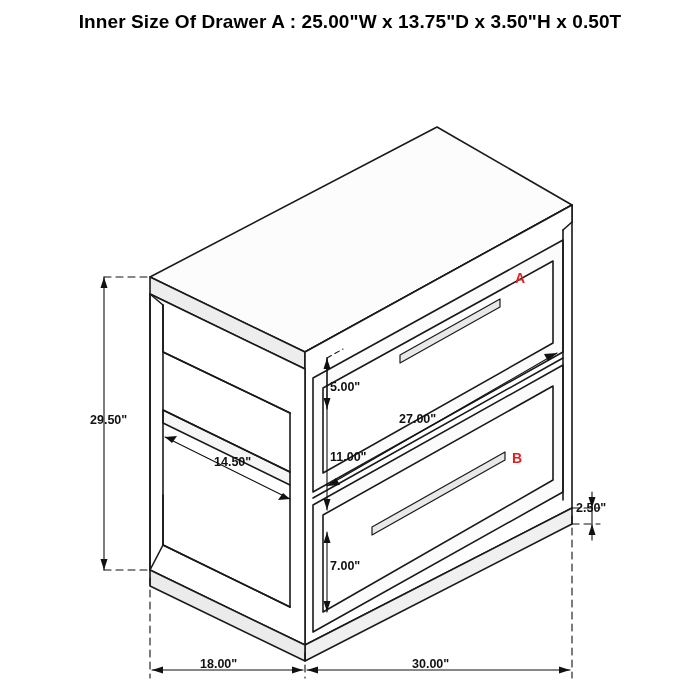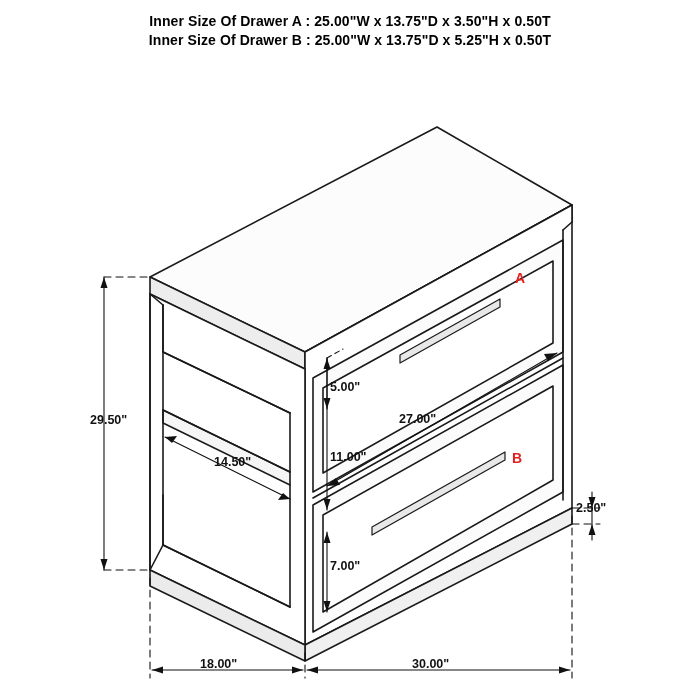--- a/index.html
+++ b/index.html
@@ -15,21 +15,21 @@
     font-family: "Liberation Sans", sans-serif;
     overflow: hidden;
   }
   #titleblock {
     position: absolute;
     top: 12px;
     left: 0;
     width: 700px;
     text-align: center;
     font-weight: bold;
-    font-size: 14px;
+    font-size: 19px;
     color: #000000;
     line-height: 19px;
     letter-spacing: 0.1px;
   }
   #titleblock div { white-space: nowrap; }
   svg#drawing {
     position: absolute;
     top: 0;
     left: 0;
   }
@@ -49,21 +49,20 @@
     white-space: nowrap;
   }
 </style>
 </head>
 <body>
 
 <div id="page">
 
   <div id="titleblock">
     <div>Inner Size Of Drawer A : 25.00"W x 13.75"D x 3.50"H x 0.50T</div>
-    <div>Inner Size Of Drawer B : 25.00"W x 13.75"D x 5.25"H x 0.50T</div>
   </div>
 
   <svg id="drawing" width="700" height="700" viewBox="0 0 700 700">
     <g fill="#ffffff" stroke="#1a1a1a" stroke-width="1.6" stroke-linejoin="round" stroke-linecap="round">
 
       <polygon points="150,277 437,127 572,205 305,352" fill="#fcfcfc"></polygon>
 
       <polygon points="305,352 572,205 572,222 305,369" fill="#f2f2f2"></polygon>
 
       <polygon points="150,277 305,352 305,369 150,294" fill="#ededed"></polygon>

